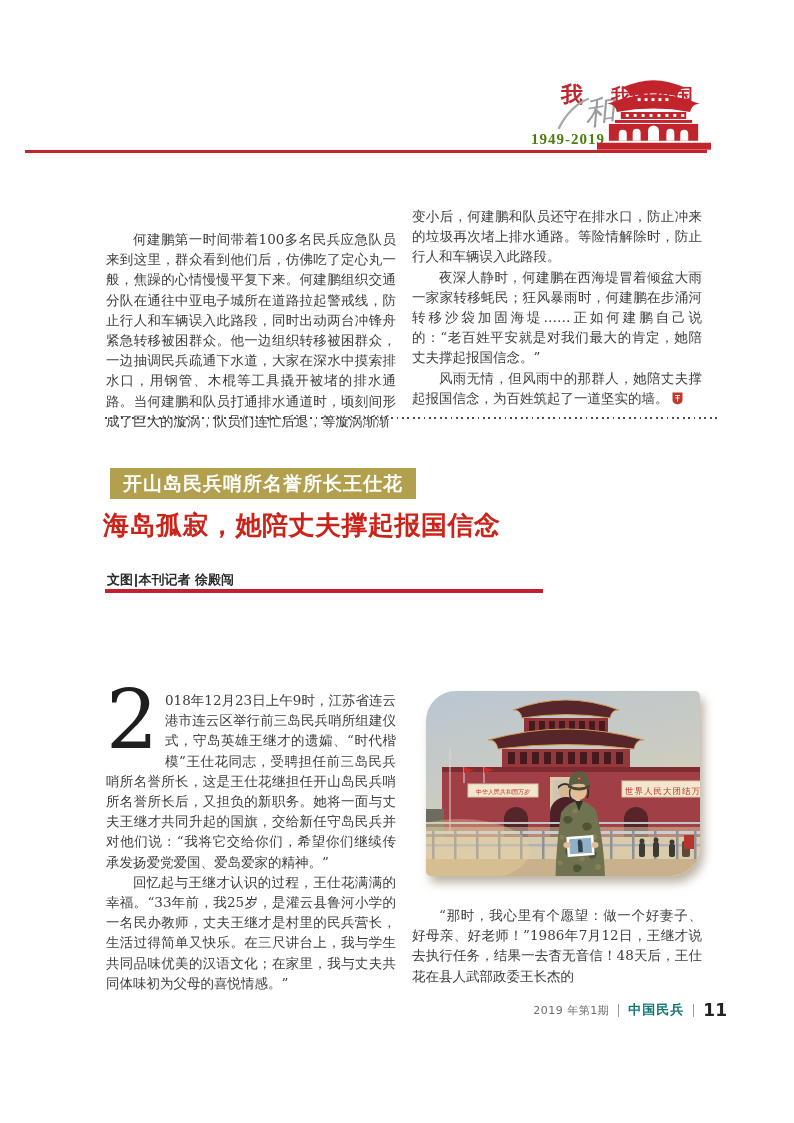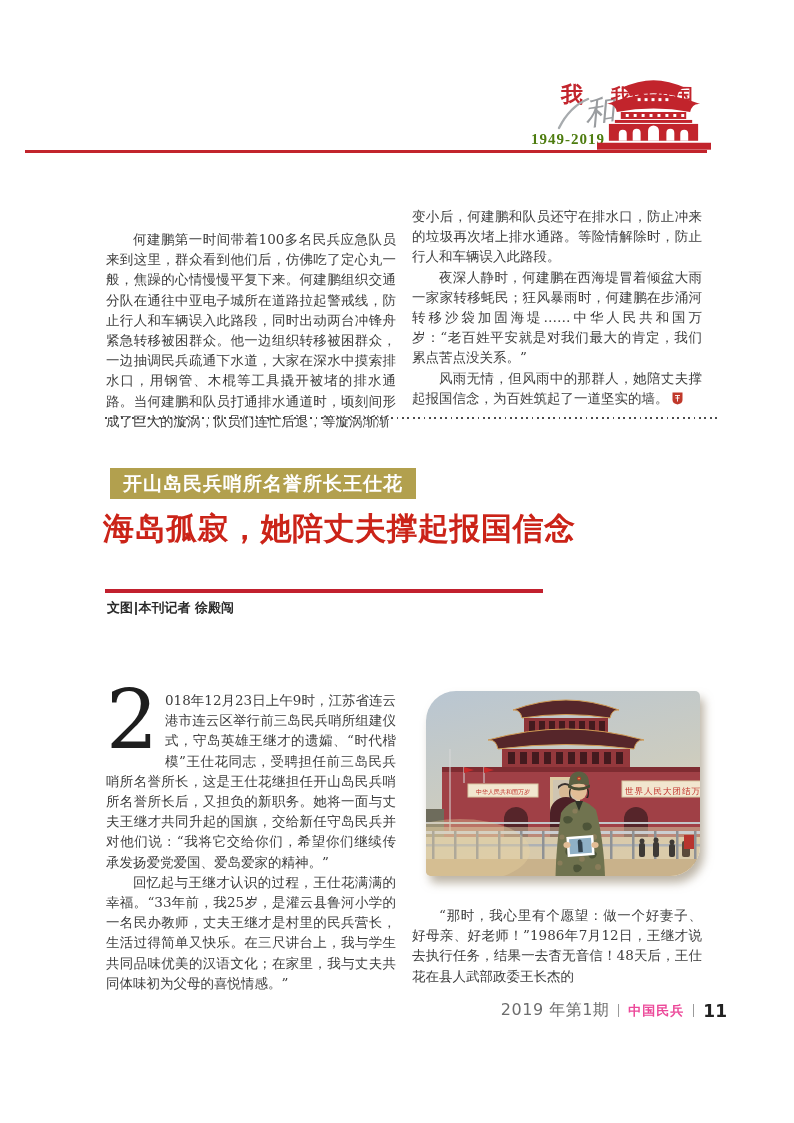--- a/index.html
+++ b/index.html
@@ -30,44 +30,44 @@
 
   .endmark { display:inline-block; width:11px; height:13px; vertical-align:-2px; margin-left:3px; }
 
   .dotted-rule { left:105px; top:417px; width:616px; height:2px;
     background:repeating-linear-gradient(to right,#4c4c4c 0 1.7px, transparent 1.7px 5.4px); }
 
   
   .kicker { left:110px; top:468px; height:31px; line-height:31px; padding:0 13px;
     background:#b2a04e; color:#ffffff; font-weight:700; font-size:19px; letter-spacing:1px;
     font-family:"DejaVu Sans","Liberation Sans",sans-serif; display:inline-block;text-align:center; }
-  .headline { left:103px; top:508px; font-size:31px; font-weight:700; color:#cb2318;
+  .headline { left:103px; top:508px; font-size:26px; font-weight:700; color:#cb2318;
     letter-spacing:0.5px; font-family:"DejaVu Serif",serif; }
-  .byline { left:107px; top:599px; display:flex; align-items:center; gap:2px;
+  .byline { left:107px; top:571px; display:flex; align-items:center; gap:2px;
     font-family:"DejaVu Sans","Liberation Sans",sans-serif; font-size:13px; font-weight:700; color:#2a2a2a; }
   .byline .vbar { width:1.5px; height:13px; background:#444; }
   .rule-red { left:105px; top:589px; width:438px; height:3.5px; background:#c2202e; }
 
   
   .colC { left:106px; top:690px; width:290px; }
   .colD { left:412px; top:905px; width:290px; }
   .dropcap { float:left; width:52px; height:60px; font:400 82px/58px "DejaVu Serif","Liberation Serif",serif;
     color:#1e1e1e; margin:2px 7px 0 0; text-indent:0; letter-spacing:-3px; }
 
   
   .photo { left:426px; top:691px; width:274px; height:185px;
     border-radius:30px 5px 30px 5px; overflow:hidden;
     box-shadow:4px 7px 10px rgba(135,120,95,0.55); }
   .photo svg { display:block; }
 
   
   .footer { left:420px; top:1000px; width:307px; display:flex; justify-content:flex-end;
     align-items:center; gap:9px; font-family:"DejaVu Sans","Liberation Sans",sans-serif; }
-  .footer .issue { font-size:16px; color:#6d6d6d; letter-spacing:0.5px; }
-  .footer .mag   { font-size:13px; color:#ec4899; font-weight:700; letter-spacing:1px; }
+  .footer .issue { font-size:11px; color:#6d6d6d; letter-spacing:0.5px; }
+  .footer .mag   { font-size:13px; color:#0f766e; font-weight:700; letter-spacing:1px; }
   .footer .pnum  { font-size:17px; color:#222; font-weight:700; }
   .footer .fbar  { width:1px; height:13px; background:#9a9a9a; }
 </style>
 </head>
 <body>
 
 <div class="page">
 
   <div class="abs m-wo">我</div>
   <svg class="abs m-swoosh" width="34" height="34" viewBox="0 0 34 34">
@@ -108,21 +108,21 @@
       <path d="M84 63 v-7 a4 4 0 0 1 8 0 v7 Z"></path>
     </g>
   </svg>
   <div class="abs rule-top"></div>
 
   <div class="abs colA bodycol">
     <p>何建鹏第一时间带着100多名民兵应急队员来到这里，群众看到他们后，仿佛吃了定心丸一般，焦躁的心情慢慢平复下来。何建鹏组织交通分队在通往中亚电子城所在道路拉起警戒线，防止行人和车辆误入此路段，同时出动两台冲锋舟紧急转移被困群众。他一边组织转移被困群众，一边抽调民兵疏通下水道，大家在深水中摸索排水口，用钢管、木棍等工具撬开被堵的排水通路。当何建鹏和队员打通排水通道时，顷刻间形成了巨大的漩涡，队员们连忙后退，等漩涡渐渐</p>
   </div>
   <div class="abs colB bodycol">
     <p class="noindent">变小后，何建鹏和队员还守在排水口，防止冲来的垃圾再次堵上排水通路。等险情解除时，防止行人和车辆误入此路段。</p>
-    <p>夜深人静时，何建鹏在西海堤冒着倾盆大雨一家家转移蚝民；狂风暴雨时，何建鹏在步涌河转移沙袋加固海堤……中华人民共和国万岁：“老百姓平安就是对我们最大的肯定，我们累点苦点没关系。”</p>
+    <p>夜深人静时，何建鹏在西海堤冒着倾盆大雨一家家转移蚝民；狂风暴雨时，何建鹏在步涌河转移沙袋加固海堤……正如何建鹏自己说的：“老百姓平安就是对我们最大的肯定，她陪丈夫撑起报国信念。”</p>
     <p><span>风雨无情，但风雨中的那群人，她陪丈夫撑起报国信念，为百姓筑起了一道坚实的墙。</span><svg class="endmark" viewBox="0 0 11 13">
           <path d="M0.5 0.5 h10 v7.5 q0 3.5 -5 4.5 q-5 -1 -5 -4.5 Z" fill="#c0392b"></path>
           <path d="M3 3.5 h5 M5.5 3.5 v6 M3.5 6 h4" stroke="#ffffff" stroke-width="0.9" fill="none"></path>
         </svg></p>
   </div>
 
   <div class="abs dotted-rule"></div>
 
   <div class="abs kicker">开山岛民兵哨所名誉所长王仕花</div>
   <div class="abs headline">海岛孤寂，她陪丈夫撑起报国信念</div>

